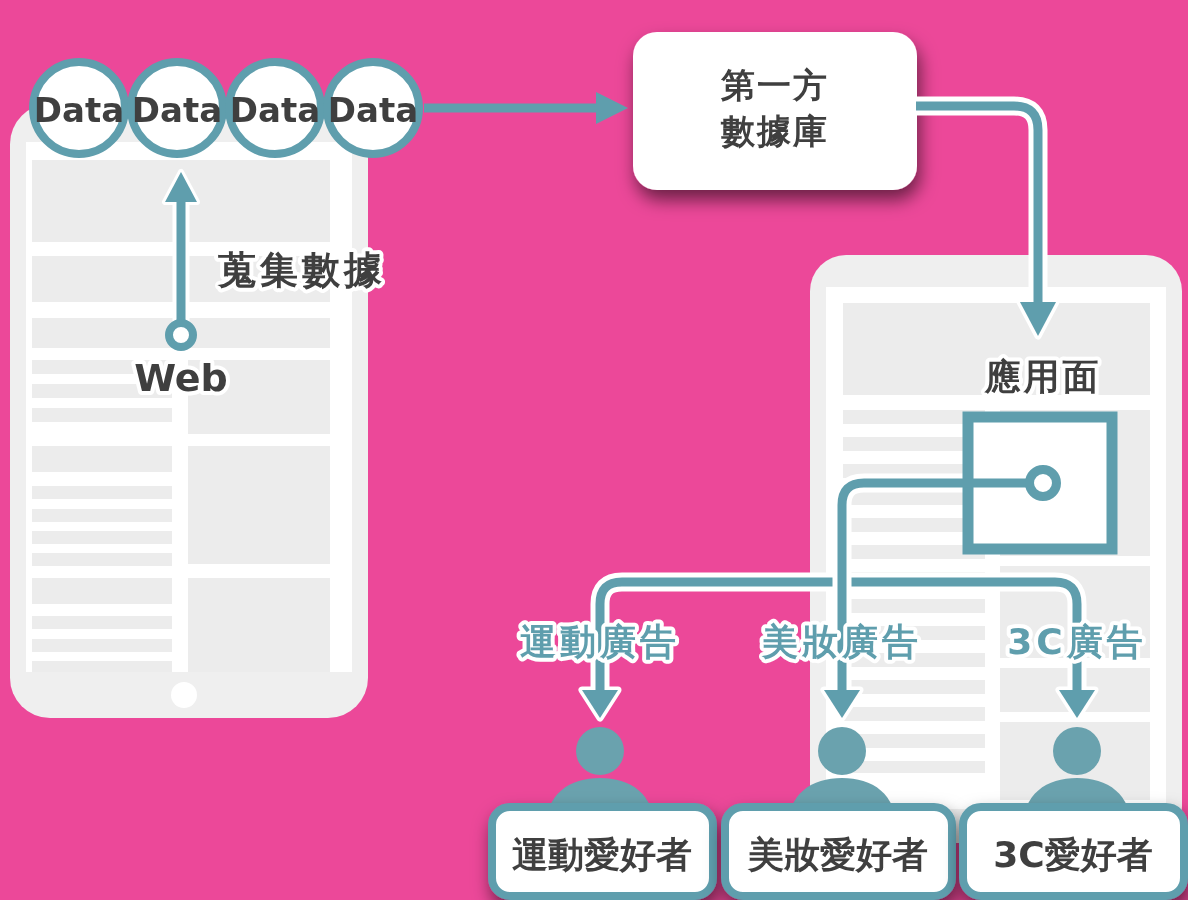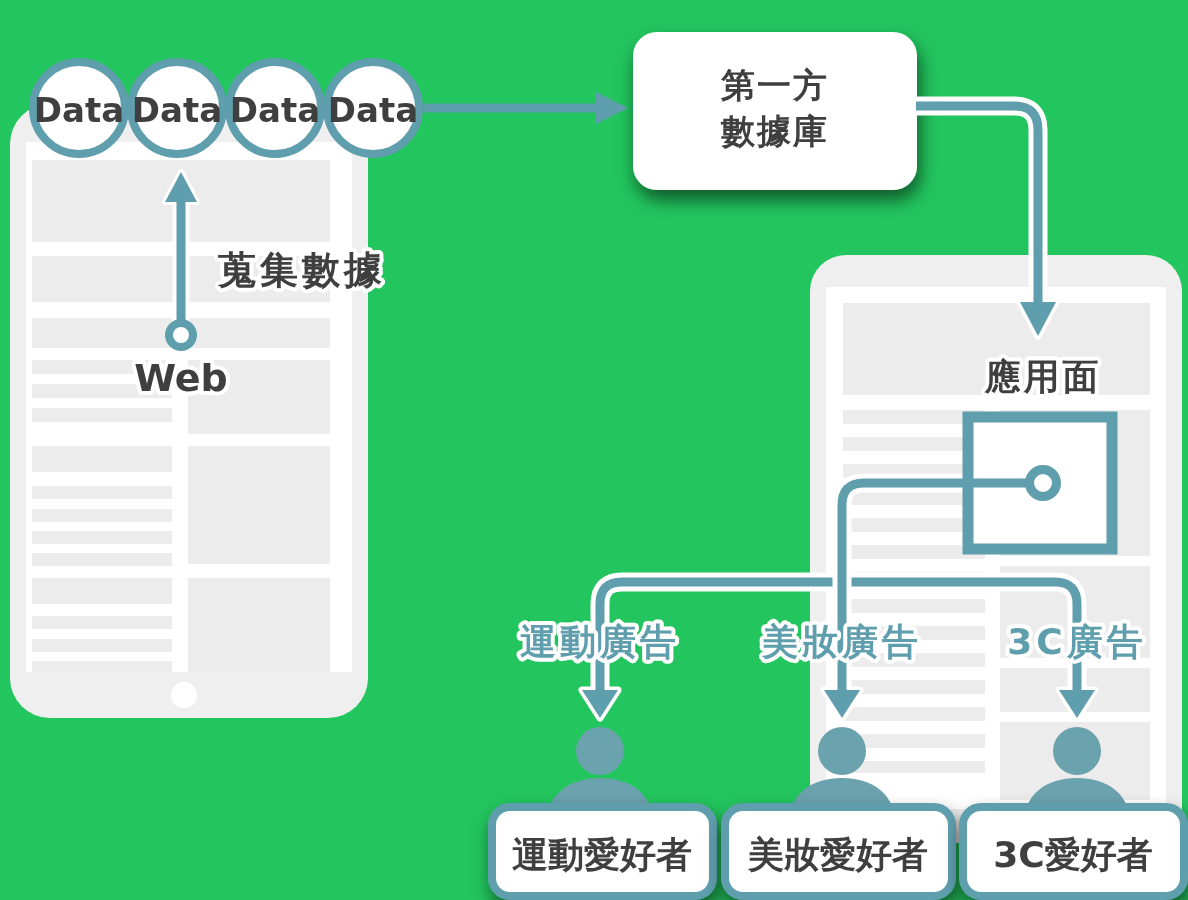--- a/index.html
+++ b/index.html
@@ -1,16 +1,16 @@
 <!DOCTYPE html>
 <html><head>
 <meta charset="utf-8">
 <style>
   html,body{margin:0;padding:0;background:#000;}
-  .stage{position:relative;width:1188px;height:900px;background:#22c55e;overflow:hidden;}
+  .stage{position:relative;width:1188px;height:900px;background:#ec4899;overflow:hidden;}
   svg{display:block;}
   text{font-family:"DejaVu Sans","Liberation Sans",sans-serif;font-weight:bold;}
   .halo{paint-order:stroke;stroke:#ffffff;stroke-width:8px;stroke-linejoin:round;}
 </style>
 </head>
 <body>
 
 <div class="stage">
 <svg width="1188" height="900" viewBox="0 0 1188 900">
   <defs>

